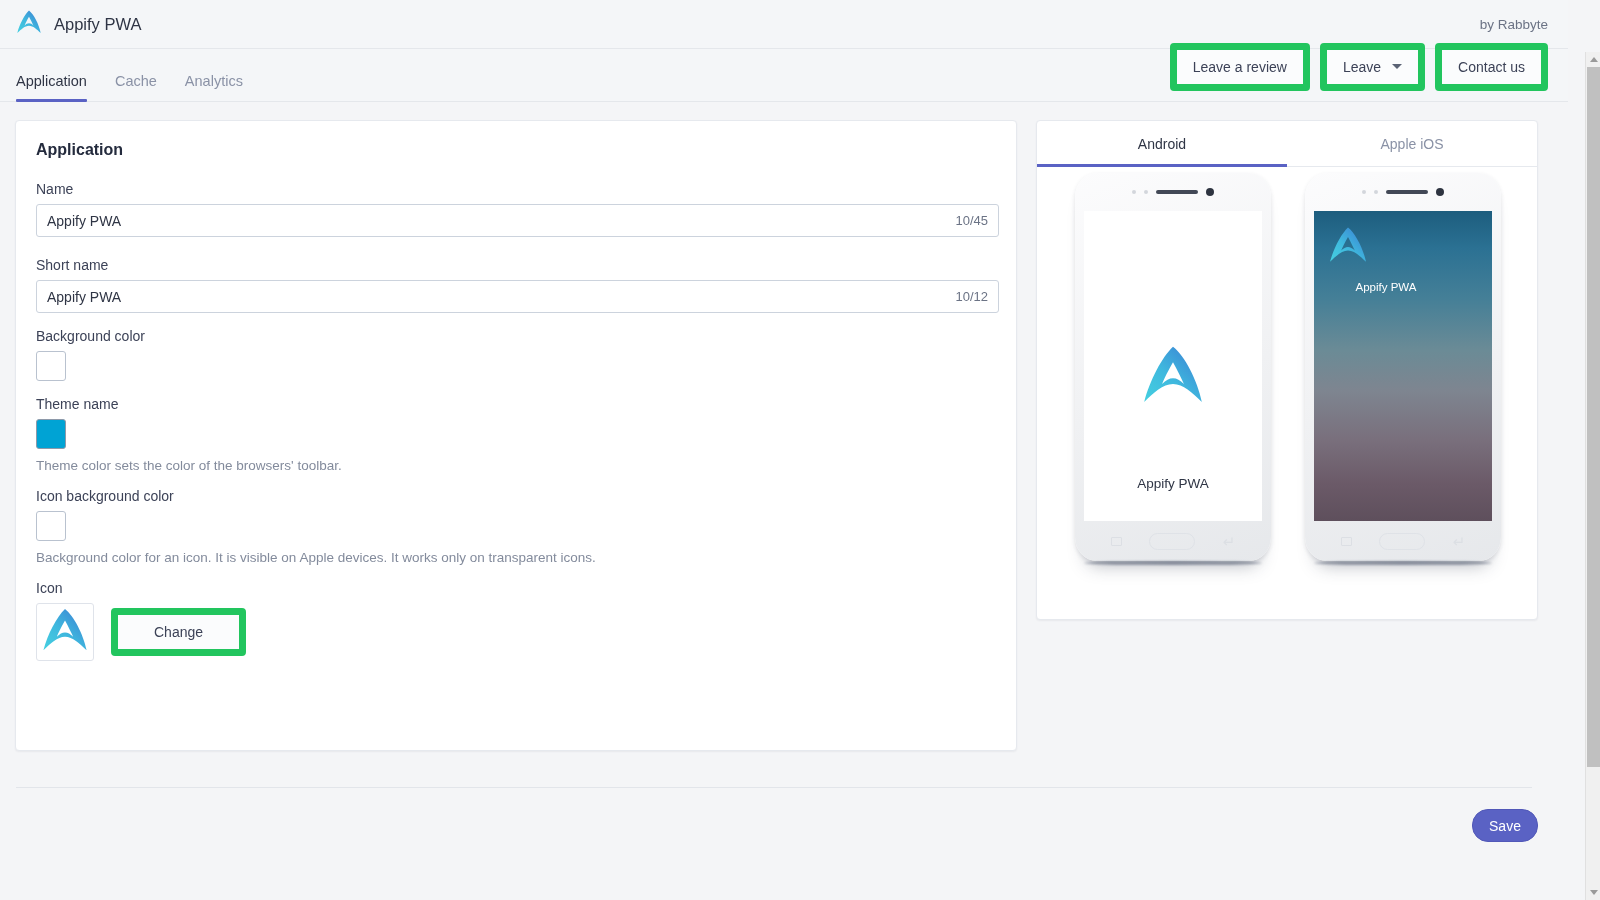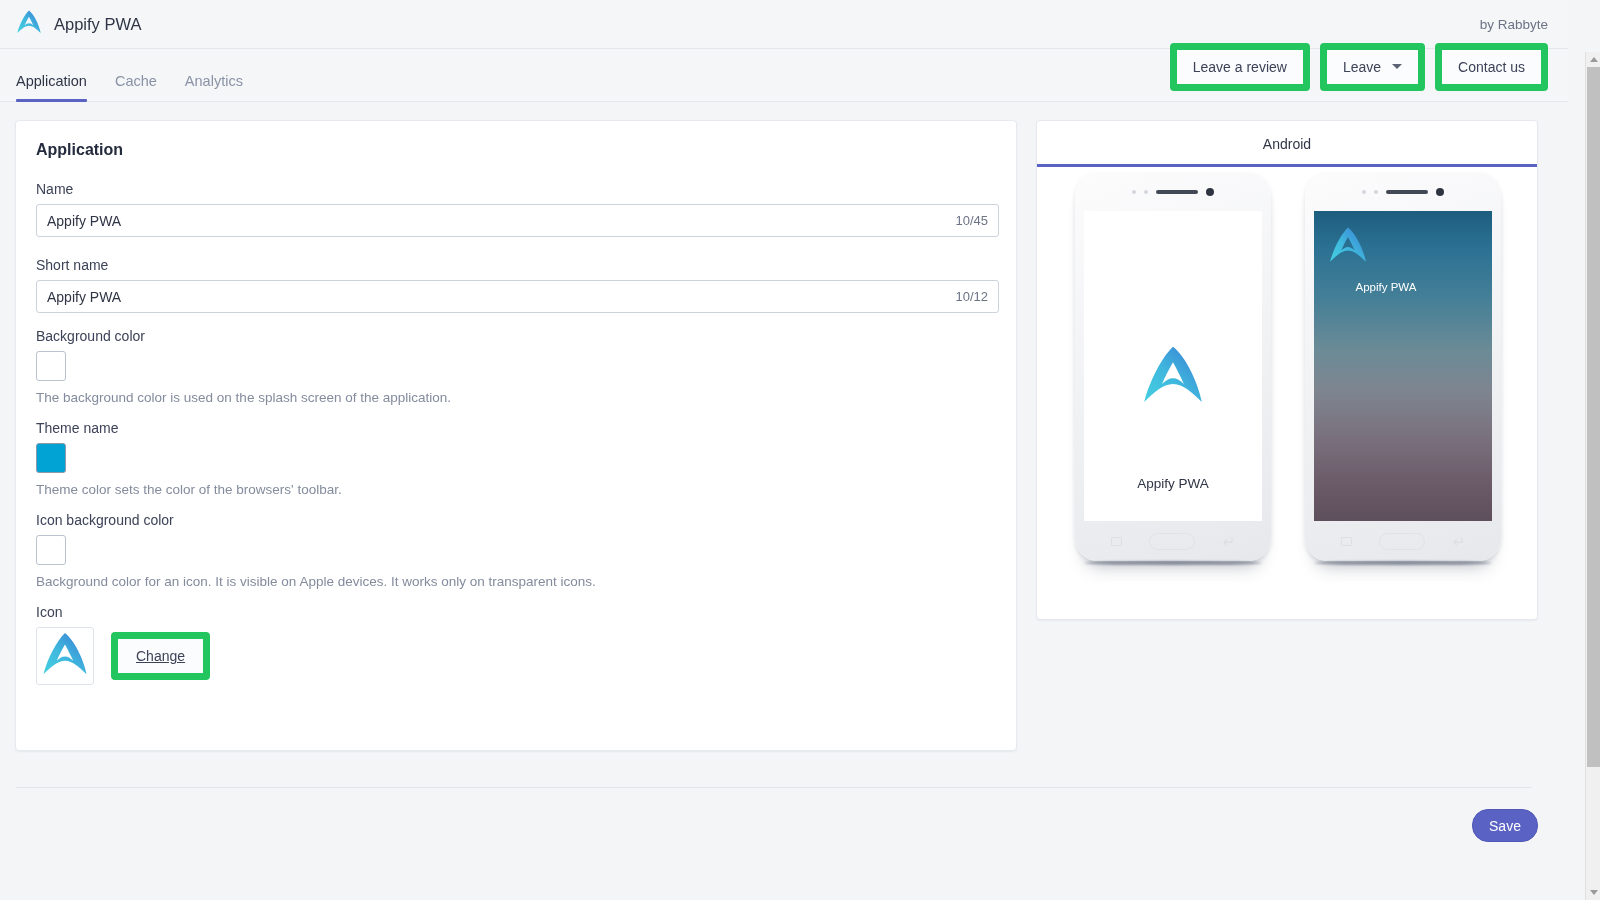--- a/index.html
+++ b/index.html
@@ -87,21 +87,21 @@
     border-radius: 3px; background: #fff; cursor: pointer;
   }
   .swatch.filled { border-color: #8e99a9; }
 
   .icon-row { display: flex; align-items: center; gap: 17px; }
   .icon-box {
     width: 58px; height: 58px; background: #fff;
     border: 1px solid #dfe3ea; border-radius: 3px;
     display: flex; align-items: center; justify-content: center;
   }
-  .btn-change { padding: 8px 18px; text-decoration: underline; }
+  .btn-change { padding: 8px 36px; }
 
   
   .preview {
     position: absolute; left: 1036px; top: 18px; width: 502px; height: 500px;
     background: #fff; border: 1px solid #e6e9ee; border-radius: 4px;
     box-shadow: 0 1px 2px rgba(30,40,60,.06); overflow: hidden;
   }
   .ptabs { display: flex; height: 46px; border-bottom: 1px solid #e6e9ee; }
   .ptab {
     flex: 1; display: flex; align-items: center; justify-content: center;
@@ -265,21 +265,20 @@
         <div class="field-label">Short name</div>
         <div class="input-wrap">
           <input type="text" value="Appify PWA" style="">
           <span class="counter">10/12</span>
         </div>
 
         <div class="gap-md"></div>
 
         <div class="field-label">Background color</div>
         <div class="swatch" id="sw-bg" style="background: rgb(255, 255, 255);"></div>
-        <div class="help">The background color is used on the splash screen of the application.</div>
 
         <div class="gap-md"></div>
 
         <div class="field-label">Theme name</div>
         <div class="swatch filled" id="sw-theme" style="background: rgb(0, 163, 212);"></div>
         <div class="help">Theme color sets the color of the browsers' toolbar.</div>
 
         <div class="gap-md"></div>
 
         <div class="field-label">Icon background color</div>
@@ -298,20 +297,21 @@
             </span>
           </div>
           <button class="btn btn-change">Change</button>
         </div>
       </div>
     </div>
 
     <div class="preview">
       <div class="ptabs">
         <div class="ptab active">Android</div>
+        <div class="ptab">Apple iOS</div>
       </div>
 
       <div class="phones">
 
         <div class="phone phone-1">
           <div class="phone-frame"></div>
           <div class="phone-top">
             <span class="sensor"></span>
             <span class="sensor"></span>
             <span class="speaker"></span>

